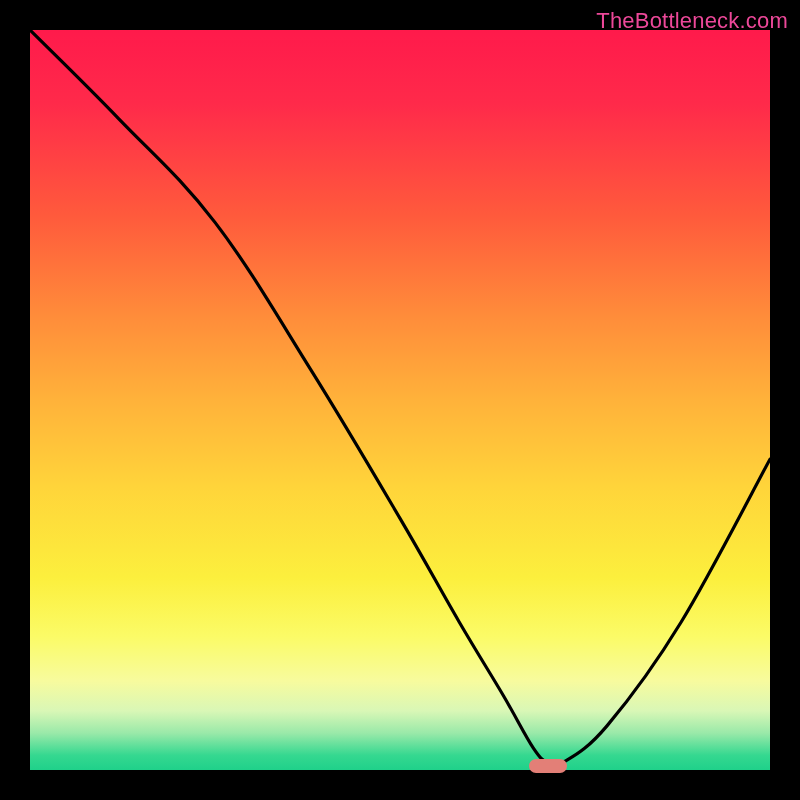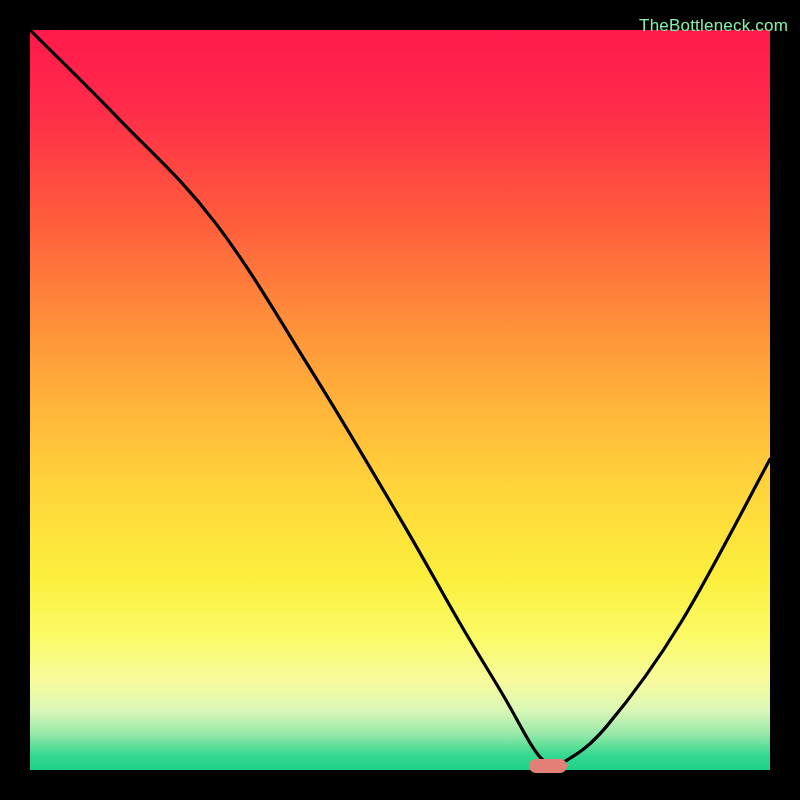--- a/index.html
+++ b/index.html
@@ -50,25 +50,25 @@
   }
   .marker {
     position: absolute;
     width: 38px;
     height: 14px;
     background: #e37f77;
     border-radius: 7px;
   }
   .watermark {
     position: absolute;
-    top: 16px;
+    top: 8px;
     right: 12px;
     font-family: Arial, Helvetica, sans-serif;
-    font-size: 17px;
-    color: #86efac;
+    font-size: 22px;
+    color: #ec4899;
     letter-spacing: 0.2px;
   }
 </style>
 </head>
 <body>
 
 <div class="frame">
   <div class="plot">
     <svg class="curve" viewBox="0 0 740 740" preserveAspectRatio="none">
       <path d="M 0 0 C 15.983999999999998 15.983999999999991, 55.5 54.16799999999996, 88.8 88.79999999999995 C 122.1 123.43199999999996, 150.368 147.11199999999997, 185 192.39999999999998 C 219.632 237.688, 247.89999999999998 287.12, 281.2 340.4 C 314.5 393.67999999999995, 343.36 443.11199999999997, 370 488.4 C 396.64 533.688, 410.55199999999996 560.032, 429.2 592 C 447.848 623.968, 460.28000000000003 643.356, 473.6 666 C 486.92 688.644, 495.208 705.8119999999999, 503.20000000000005 717.8 C 511.19200000000006 729.788, 512.672 729.936, 518 732.6 C 523.328 735.264, 522.1439999999999 739.26, 532.8 732.6 C 543.456 725.94, 555.888 720.908, 577.2 695.6 C 598.5120000000001 670.292, 621.8960000000001 639.952, 651.2 592 C 680.504 544.048, 724.016 458.504, 740 429.2" fill="none" stroke="#000000" stroke-width="3.2" stroke-linejoin="round" stroke-linecap="round"></path>

